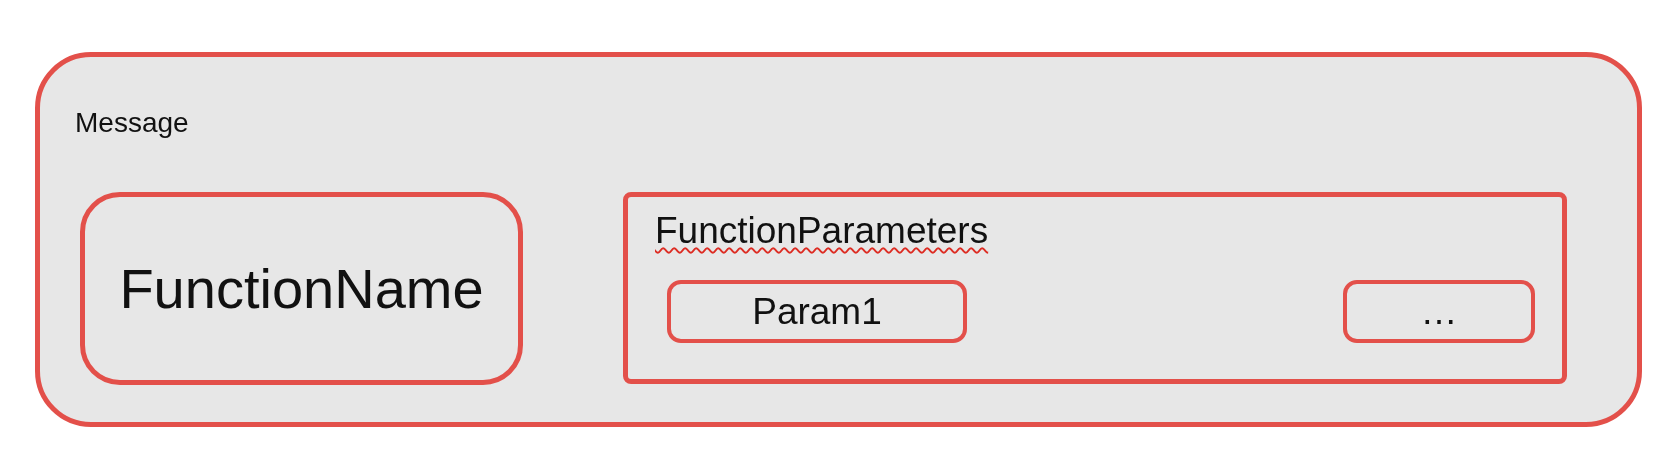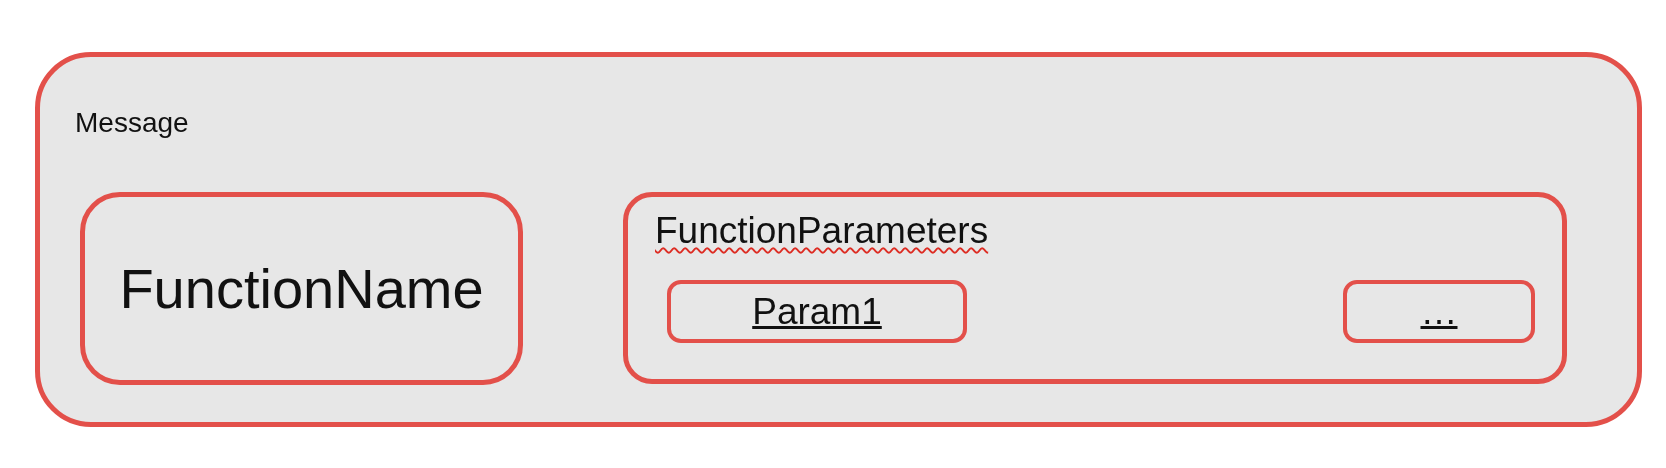--- a/index.html
+++ b/index.html
@@ -51,21 +51,21 @@
   .function-name-box .big-label {
     font-size: 56px;
     line-height: 1;
     white-space: nowrap;
   }
   .function-parameters-box {
     left: 583px;  
     top: 135px;   
     width: 944px;
     height: 192px;
-    border-radius: 29px;
+    border-radius: 8px;
   }
   .fp-label {
     position: absolute;
     left: 27px;   
     top: 14px;    
     font-size: 37px;
     line-height: 1.1;
     white-space: nowrap;
     text-decoration: underline;
     text-decoration-style: wavy;
@@ -74,21 +74,20 @@
     text-underline-offset: 4px;
   }
   .param-box {
     top: 83px;    
     height: 63px;
     border-width: 4px;
     border-radius: 14px;
     display: flex;
     align-items: center;
     justify-content: center;
-    text-decoration: underline;
   }
   .param-box .param-label {
     font-size: 37px;
     line-height: 1;
     white-space: nowrap;
   }
   .param-1 { left: 39px;  width: 300px; }  
   .param-2 { left: 379px; width: 298px; }  
   .param-etc { left: 715px; width: 192px; } 
 </style>

